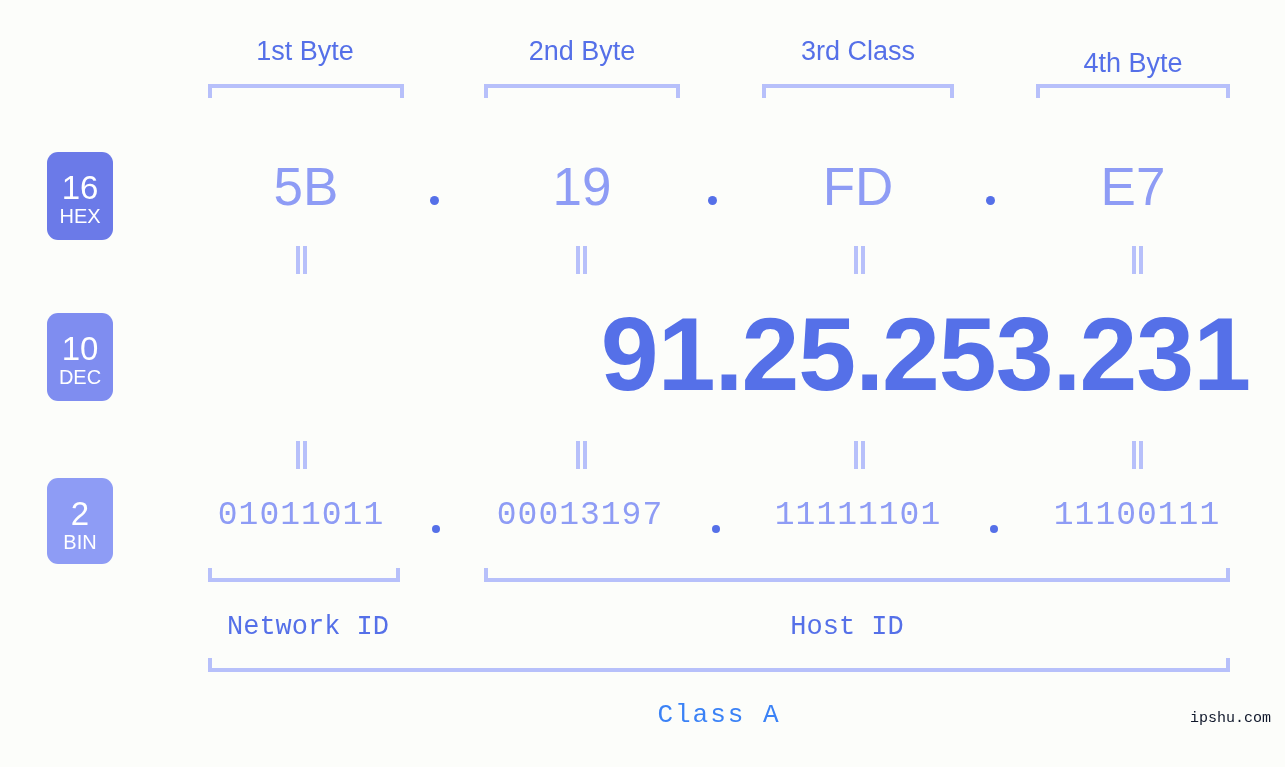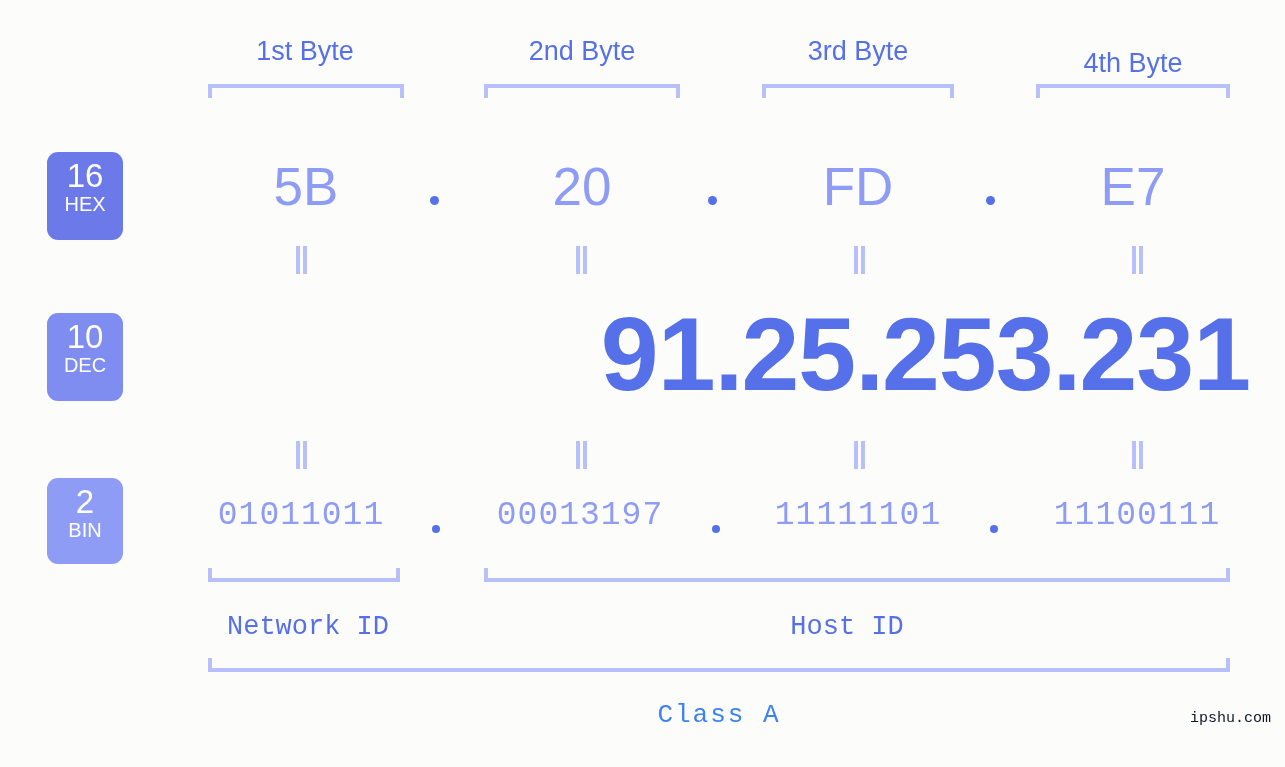--- a/index.html
+++ b/index.html
@@ -46,26 +46,26 @@
     border-bottom: 4px solid #b7c0fa;
     border-left: 4px solid #b7c0fa;
     border-right: 4px solid #b7c0fa;
     height: 14px;
     box-sizing: border-box;
   }
 
   
   .badge {
     position: absolute;
-    width: 76px;
+    width: 66px;
     border-radius: 11px;
     color: #ffffff;
     text-align: center;
     box-sizing: border-box;
-    padding-top: 6px;
+    padding-top: 18px;
   }
   .badge .num {
     display: block;
     font-size: 33px;
     line-height: 35px;
     font-weight: 400;
     font-family: "Liberation Sans", sans-serif;
   }
   .badge .lab {
     display: block;
@@ -186,21 +186,21 @@
     white-space: nowrap;
   }
 </style>
 </head>
 <body>
 
 <div id="stage">
 
   <div class="byte-head" style="left:206px; top:36px; width:198px;">1st Byte</div>
   <div class="byte-head" style="left:484px; top:36px; width:196px;">2nd Byte</div>
-  <div class="byte-head" style="left:762px; top:36px; width:192px;">3rd Byte</div>
+  <div class="byte-head" style="left:762px; top:36px; width:192px;">3rd Class</div>
   <div class="byte-head" style="left:1036px; top:48px; width:194px;">4th Byte</div>
 
   <div class="bracket-down" style="left:208px; top:84px; width:196px;"></div>
   <div class="bracket-down" style="left:484px; top:84px; width:196px;"></div>
   <div class="bracket-down" style="left:762px; top:84px; width:192px;"></div>
   <div class="bracket-down" style="left:1036px; top:84px; width:194px;"></div>
 
   <div class="badge" id="badge-hex">
     <span class="num">16</span>
     <span class="lab">HEX</span>
@@ -209,21 +209,21 @@
     <span class="num">10</span>
     <span class="lab">DEC</span>
   </div>
   <div class="badge" id="badge-bin">
     <span class="num">2</span>
     <span class="lab">BIN</span>
   </div>
 
   <div class="hex-val" style="left:208px; width:196px;">5B</div>
   <div class="hex-dot" style="left:430px;"></div>
-  <div class="hex-val" style="left:484px; width:196px;">20</div>
+  <div class="hex-val" style="left:484px; width:196px;">19</div>
   <div class="hex-dot" style="left:708px;"></div>
   <div class="hex-val" style="left:762px; width:192px;">FD</div>
   <div class="hex-dot" style="left:986px;"></div>
   <div class="hex-val" style="left:1036px; width:194px;">E7</div>
 
   <div class="eqbars" style="left:292px; top:246px;"><i></i><i></i></div>
   <div class="eqbars" style="left:572px; top:246px;"><i></i><i></i></div>
   <div class="eqbars" style="left:850px; top:246px;"><i></i><i></i></div>
   <div class="eqbars" style="left:1128px; top:246px;"><i></i><i></i></div>
 

